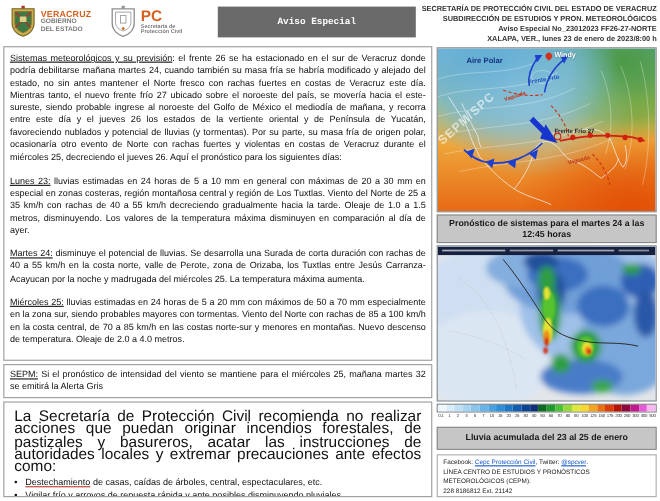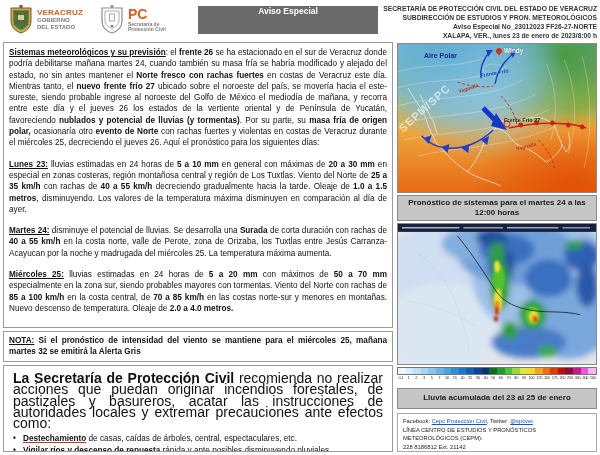--- a/index.html
+++ b/index.html
@@ -1,34 +1,34 @@
 <!DOCTYPE html>
 <html><head>
 <meta charset="utf-8">
 <style>
   html,body{margin:0;padding:0;background:#fff;}
   .page{position:relative;width:600px;height:455px;background:#fff;overflow:hidden;
         font-family:"Liberation Sans",sans-serif;color:#111;}
-  .b{font-weight:700}
+  .b{font-weight:400}
   .u{text-decoration:underline}
 
   
   .hdr{position:absolute;left:0;top:0;width:600px;height:40px;}
   .logo{position:absolute;display:flex;align-items:center;gap:4px;}
   .logo-ver{left:9px;top:5px;}
   .logo-pc{left:100px;top:5px;}
   .logo svg{display:block;}
   .logo-txt{line-height:1.05;}
   .logo-main{font-weight:700;color:#d85f1e;font-size:8px;letter-spacing:.2px;}
   .logo-sub{color:#7b7b7b;font-size:6px;font-weight:700;}
   .pc-main{font-weight:700;color:#d85f1e;font-size:14px;}
   .pc-sub{color:#7b7b7b;font-size:5px;font-weight:700;}
   .title-box{position:absolute;left:198px;top:6px;width:180px;height:28px;background:#6a6a6a;
              color:#fff;font-weight:700;font-size:8.5px;text-align:center;
-             display:flex;flex-direction:column;justify-content:flex-start;gap:2px;}
+             display:flex;flex-direction:column;justify-content:center;gap:2px;font-family:Liberation Mono, monospace;}
   .hdr-right{position:absolute;right:3px;top:4px;width:218px;text-align:right;
              font-size:6.7px;font-weight:700;color:#333;line-height:1.35;}
 
   
   .box{position:absolute;border:1px solid #9a9a9a;background:#fff;box-sizing:border-box;overflow:hidden;}
   .box-main{left:3px;top:42px;width:390px;height:286px;padding:4px 5px;}
   .box-main p, .box-nota p{margin:0 0 10px;font-size:8.2px;line-height:11.3px;text-align:justify;}
   .box-main p:last-child{margin-bottom:0;}
   .box-nota{left:3px;top:331px;width:390px;height:31px;padding:3px 5px;}
   .box-nota p{margin:0;font-weight:700;}
@@ -126,28 +126,28 @@
   </div>
 
   <section class="box box-main">
     <p><span class="b u">Sistemas meteorológicos y su previsión</span><span>: el </span><span class="b">frente 26</span><span> se ha estacionado en el sur de Veracruz donde podría debilitarse mañana martes 24, cuando también su masa fría se habría modificado y alejado del estado, no sin antes mantener el </span><span class="b">Norte fresco con rachas fuertes</span><span> en costas de Veracruz este día. Mientras tanto, el </span><span class="b">nuevo frente frío 27</span><span> ubicado sobre el noroeste del país, se movería hacia el este-sureste, siendo probable ingrese al noroeste del Golfo de México el mediodía de mañana, y recorra entre este día y el jueves 26 los estados de la vertiente oriental y de Península de Yucatán, favoreciendo </span><span class="b">nublados y potencial de lluvias (y tormentas)</span><span>. Por su parte, su </span><span class="b">masa fría de origen polar,</span><span> ocasionaría otro </span><span class="b">evento de Norte</span><span> con rachas fuertes y violentas en costas de Veracruz durante el miércoles 25, decreciendo el jueves 26. Aquí el pronóstico para los siguientes días:</span></p>
     <p><span class="b u">Lunes 23:</span><span> lluvias estimadas en 24 horas de </span><span class="b">5 a 10 mm</span><span> en general con máximas de </span><span class="b">20 a 30 mm</span><span> en especial en zonas costeras, región montañosa central y región de Los Tuxtlas. Viento del Norte de </span><span class="b">25 a 35 km/h</span><span> con rachas de </span><span class="b">40 a 55 km/h</span><span> decreciendo gradualmente hacia la tarde. Oleaje de </span><span class="b">1.0 a 1.5 metros</span><span>, disminuyendo. Los valores de la temperatura máxima disminuyen en comparación al día de ayer.</span></p>
     <p><span class="b u">Martes 24:</span><span> disminuye el potencial de lluvias. Se desarrolla una </span><span class="b">Surada</span><span> de corta duración con rachas de </span><span class="b">40 a 55 km/h</span><span> en la costa norte, valle de Perote, zona de Orizaba, los Tuxtlas entre Jesús Carranza-Acayucan por la noche y madrugada del miércoles 25. La temperatura máxima aumenta.</span></p>
     <p><span class="b u">Miércoles 25:</span><span> lluvias estimadas en 24 horas de </span><span class="b">5 a 20 mm</span><span> con máximos de </span><span class="b">50 a 70 mm</span><span> especialmente en la zona sur, siendo probables mayores con tormentas. Viento del Norte con rachas de </span><span class="b">85 a 100 km/h</span><span> en la costa central, de </span><span class="b">70 a 85 km/h</span><span> en las costas norte-sur y menores en montañas. Nuevo descenso de temperatura. Oleaje de </span><span class="b">2.0 a 4.0 metros.</span></p>
   </section>
 
   <section class="box box-nota">
-    <p><span class="b u">NOTA:</span><span class="b"> Si el pronóstico de intensidad del viento se mantiene para el miércoles 25, mañana martes 32 se emitirá la Alerta Gris</span></p>
+    <p><span class="b u">SEPM:</span><span class="b"> Si el pronóstico de intensidad del viento se mantiene para el miércoles 25, mañana martes 32 se emitirá la Alerta Gris</span></p>
   </section>
 
   <section class="box box-reco">
     <p><span class="b">La Secretaría de Protección Civil</span><span> recomienda no realizar acciones que puedan originar incendios forestales, de pastizales y basureros, acatar las instrucciones de autoridades locales y extremar precauciones ante efectos como:</span></p>
     <ul>
       <li><span class="b u" style="text-decoration-color: rgb(178, 58, 38);">Destechamiento</span><span> de casas, caídas de árboles, central, espectaculares, etc.</span></li>
-      <li><span class="b">Vigilar ríos y descenso de repuesta</span><span> rápida y ante posibles disminuyendo pluviales.</span></li>
+      <li><span class="b">Vigilar frío y arroyos de repuesta</span><span> rápida y ante posibles disminuyendo pluviales.</span></li>
       <li><span class="b">Cambios bruscos de temperatura</span><span>. Surada en partes altas de montañas.</span></li>
       <li><span class="b">Polar elevado</span></li>
     </ul>
   </section>
 
   <div class="map-frame map1-frame">
     <svg viewBox="0 0 200 148" preserveAspectRatio="none">
       <defs>
         <linearGradient id="gBase" x1="0" y1="0" x2="0" y2="1">
           <stop offset="0" stop-color="#6ab0d6"></stop>
@@ -243,21 +243,21 @@
     <span class="map1-label lbl-vag1">Vaguada</span>
     <span class="map1-label lbl-ff27">Frente Frío 27</span>
     <span class="map1-label lbl-vag2">Vaguada</span>
     <span class="map1-label lbl-wm">SEPM/SPC</span>
     <span class="windy">
       <span class="windy-pin"></span>
       <span class="windy-txt">Windy</span>
     </span>
   </div>
 
-  <div class="caption caption1">Pronóstico de sistemas para el martes 24 a las 12:00 horas</div>
+  <div class="caption caption1">Pronóstico de sistemas para el martes 24 a las 12:45 horas</div>
 
   <div class="map-frame map2-frame">
     <svg viewBox="0 0 200 142" preserveAspectRatio="none">
       <defs>
         <filter id="soft" x="-40%" y="-40%" width="180%" height="180%">
             <feGaussianBlur stdDeviation="3"></feGaussianBlur>
           </filter>
         <filter id="soft2" x="-40%" y="-40%" width="180%" height="180%">
             <feGaussianBlur stdDeviation="1.2"></feGaussianBlur>
           </filter>

